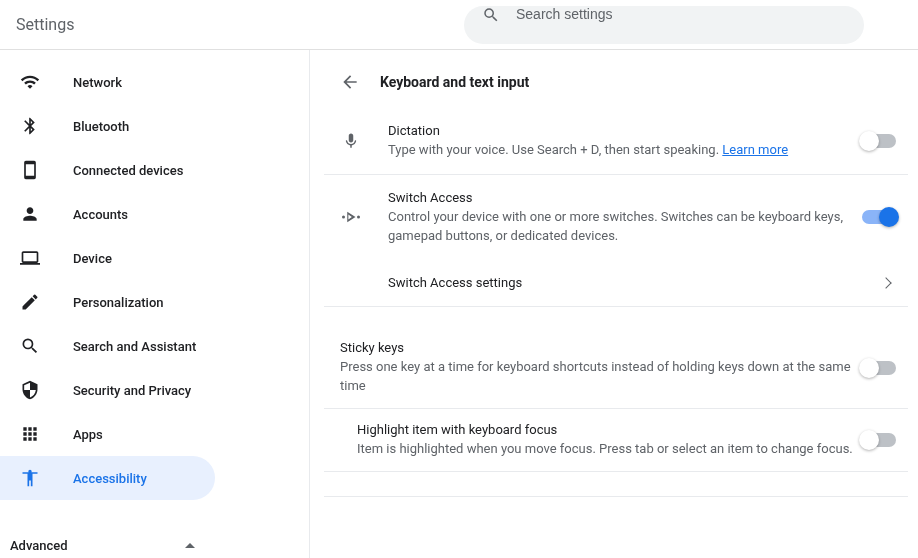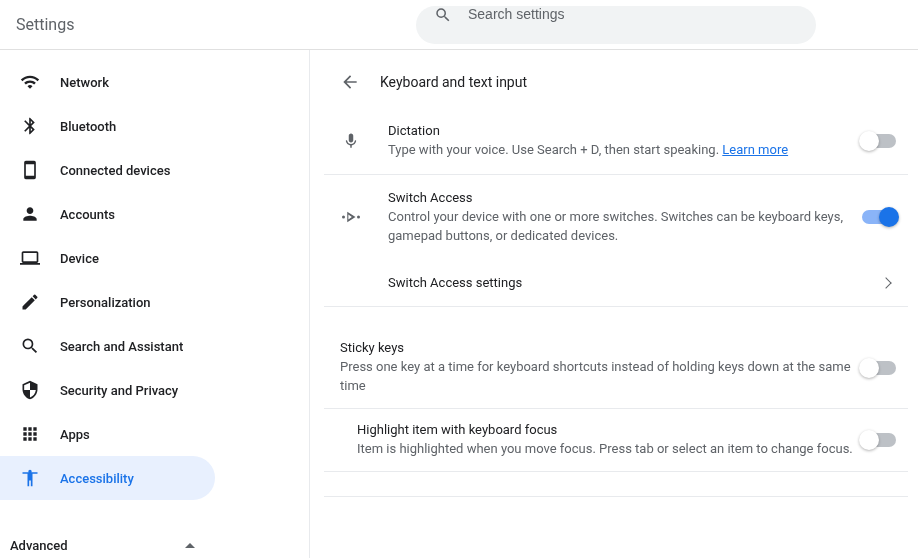--- a/index.html
+++ b/index.html
@@ -12,20 +12,21 @@
   height: 558px;
   overflow: hidden;
   border-radius: 16px;
 }
 .header {
   height: 50px;
   border-bottom: 1px solid #e0e0e0;
   display: flex;
   align-items: center;
   padding: 0 16px;
+  gap: 48px;
 }
 .header-title {
   font-size: 16px;
   color: #5f6368;
   width: 400px;
 }
 .search-box {
   background: #f1f3f4;
   border-radius: 20px;
   height: 38px;
@@ -47,21 +48,21 @@
 .layout { display: flex; height: calc(100% - 50px); }
 .sidebar {
   width: 310px;
   padding-top: 10px;
   border-right: 1px solid #e8eaed;
   overflow-y: auto;
 }
 .nav-item {
   display: flex;
   align-items: center;
-  gap: 20px;
+  gap: 33px;
   padding: 0 10px 0 20px;
   height: 44px;
   font-size: 13px;
   font-weight: 500;
   color: #202124;
   cursor: pointer;
   border-radius: 0 22px 22px 0;
   margin-right: 94px;
 }
 .nav-item.active {
@@ -86,21 +87,21 @@
   cursor:pointer; margin-right:94px;
 }
 .main {
   flex: 1;
   overflow-y: auto;
   position: relative;
 }
 .main-header {
   display:flex; align-items:center; gap:20px;
   padding: 22px 30px 16px 30px;
-  font-size:14px; font-weight:400;
+  font-size:14px; font-weight:700;
 }
 .back-btn { width:20px; height:20px; fill:#5f6368; cursor:pointer; }
 .section { padding: 0 10px 0 14px; }
 .row {
   display:flex; align-items:center;
   padding: 14px 12px 14px 16px;
   border-bottom: 1px solid #e8eaed;
 }
 .row.noborder { border-bottom:none; }
 .row-icon {

